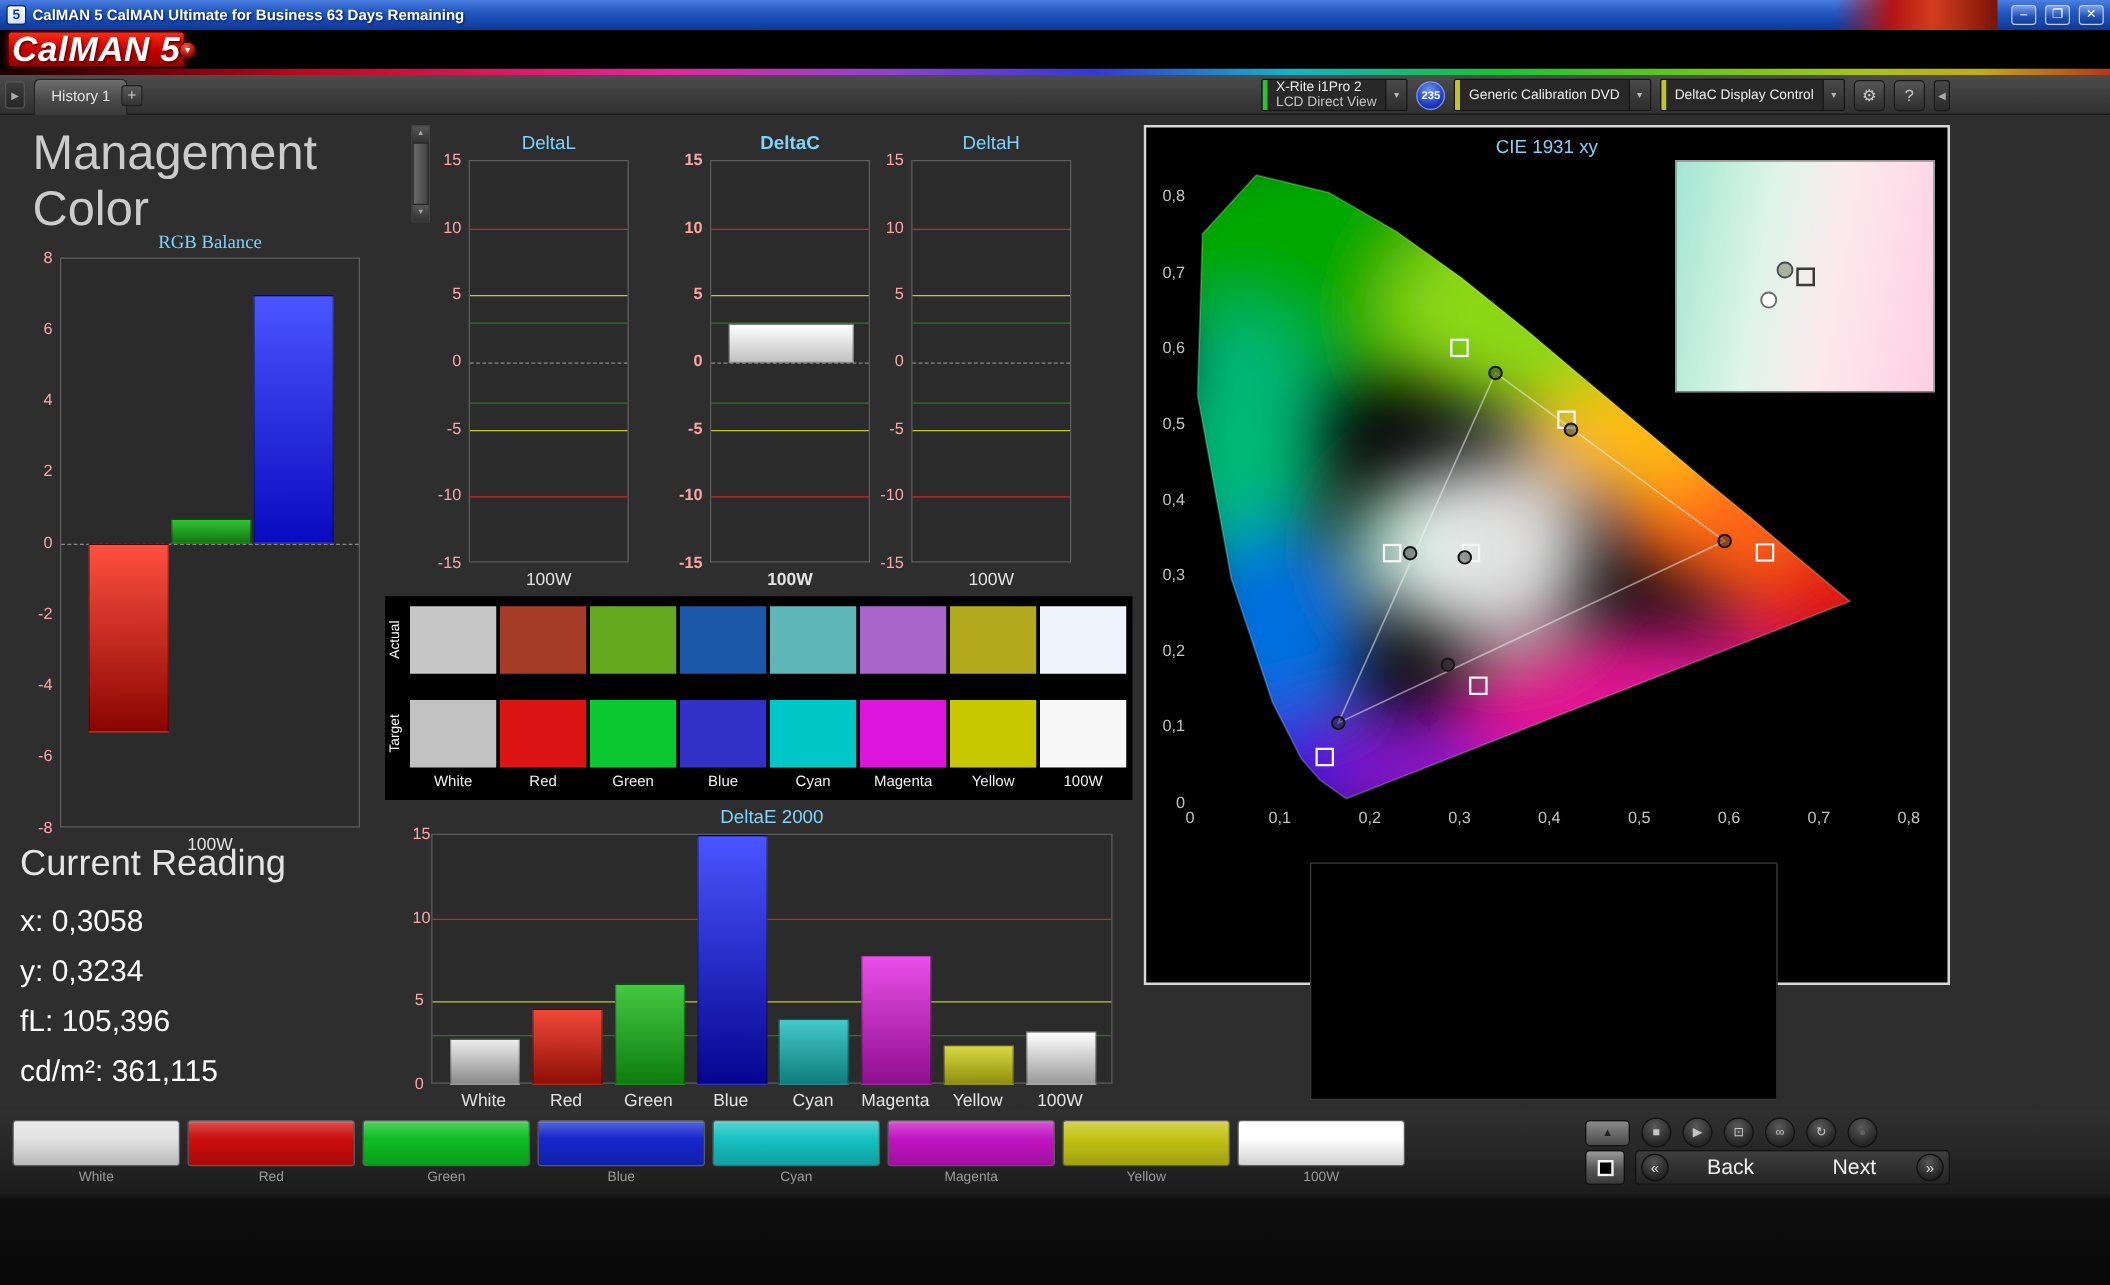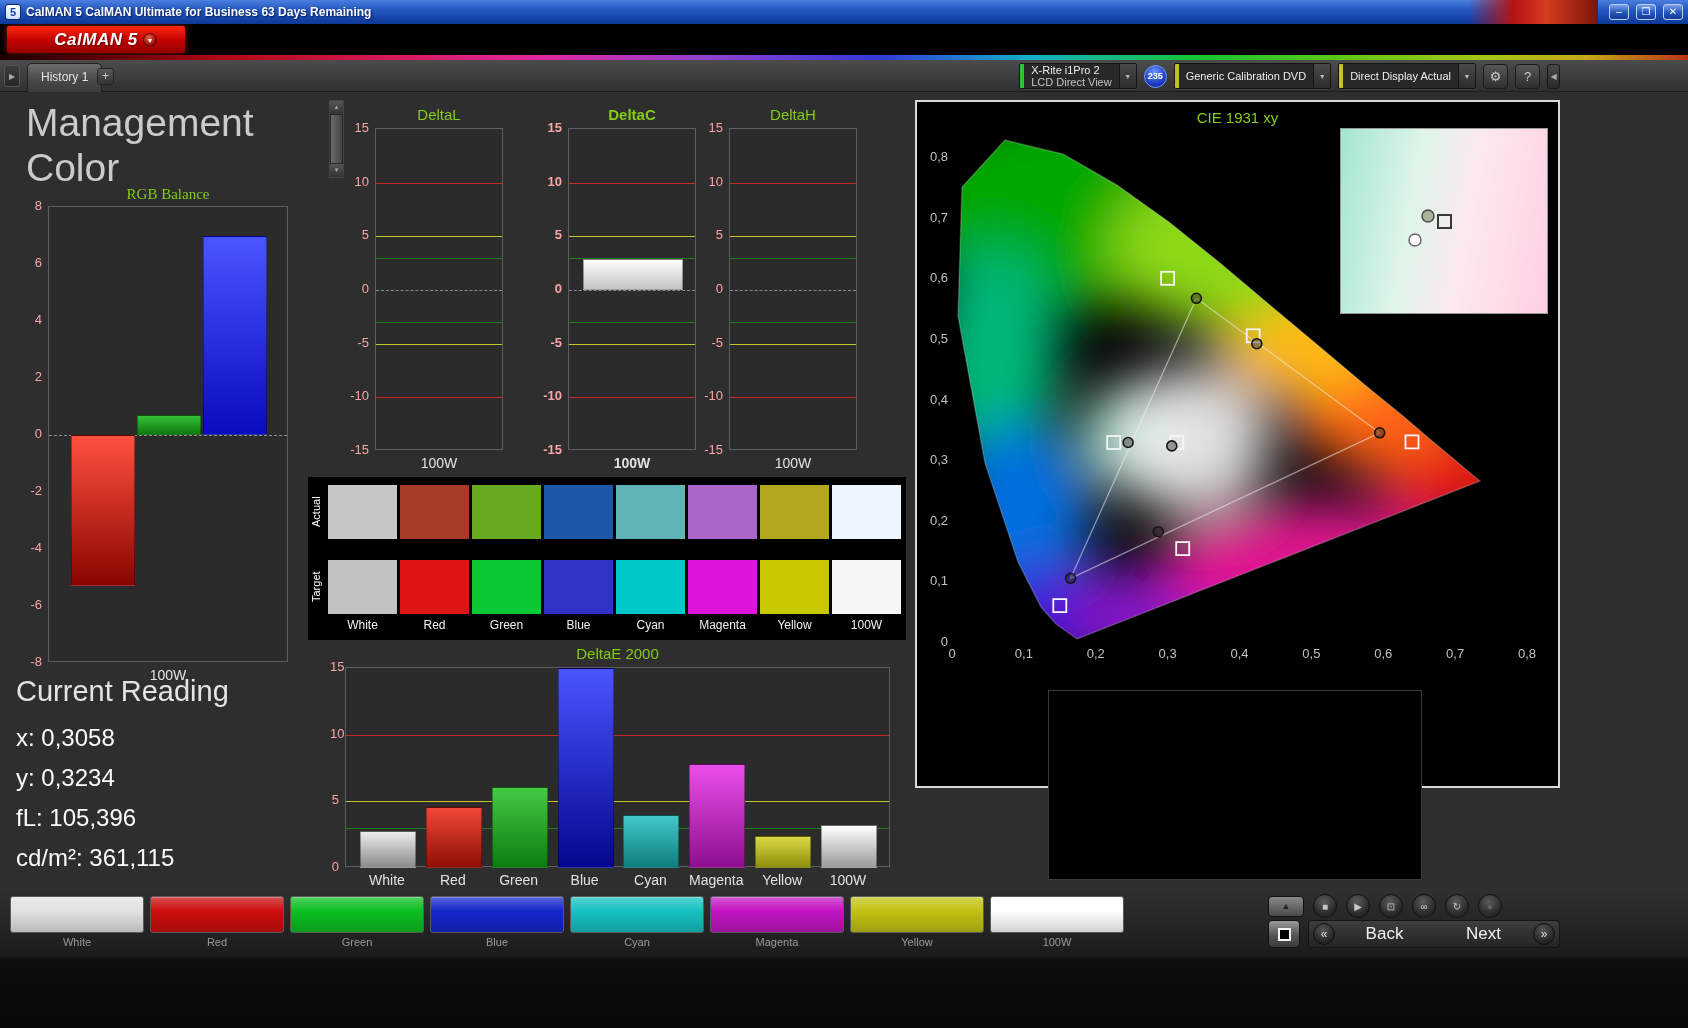--- a/index.html
+++ b/index.html
@@ -7,21 +7,21 @@
 
   
   #titlebar{position:absolute;left:0;top:0;width:1688px;height:24px;background:linear-gradient(#4a7fe0 0%,#2458c0 40%,#0c3898 100%);display:flex;align-items:center;padding:0 5px;gap:5px;z-index:10}
   #title-red{position:absolute;left:1468px;top:0;width:130px;height:24px;background:linear-gradient(90deg,rgba(180,20,20,0),#b41414 35%,#d43c1e 60%,#7a1408)}
   #app-icon{width:16px;height:16px;border-radius:3px;background:linear-gradient(#ffffff,#cfe0ff);color:#1040a8;font-size:11px;font-weight:bold;display:flex;align-items:center;justify-content:center;border:1px solid #0a2a70;z-index:11}
   #win-title{flex:1;color:#fff;font-size:12px;font-weight:bold;text-shadow:1px 1px 2px rgba(0,20,80,.9);white-space:nowrap;z-index:11}
   .winbtn{width:20px;height:16px;margin-left:2px;border:1px solid #bcd0f4;border-radius:3px;background:linear-gradient(#7aa0ea,#2050b4 60%,#123c9c);color:#fff;font-size:10px;line-height:14px;text-align:center;z-index:11;cursor:default}
 
   
   #logobar{position:absolute;left:0;top:24px;width:1688px;height:31px;background:#000}
-  #logo-box{position:absolute;left:7px;top:2px;width:178px;height:27px;background:linear-gradient(#ff2812,#c00000 55%,#960000);border-radius:2px;box-shadow:0 0 7px rgba(255,40,20,.55);color:#fff;font-style:italic;font-weight:bold;font-size:17px;line-height:27px;text-align:center;letter-spacing:.5px;text-shadow:1px 1px 2px #600}
+  #logo-box{position:absolute;left:7px;top:2px;width:140px;height:27px;background:linear-gradient(#ff2812,#c00000 55%,#960000);border-radius:2px;box-shadow:0 0 7px rgba(255,40,20,.55);color:#fff;font-style:italic;font-weight:bold;font-size:28px;line-height:27px;text-align:center;letter-spacing:.5px;text-shadow:1px 1px 2px #600}
   #logo-dd{position:absolute;left:143px;top:9px;width:14px;height:14px;border-radius:50%;background:radial-gradient(circle at 40% 30%,#f06040,#900000 75%);border:1px solid #500;color:#fff;font-size:7px;line-height:13px;text-align:center}
   #rainbow{position:absolute;left:0;top:55px;width:1688px;height:5px;background:linear-gradient(90deg,#1a0000 0%,#6a000a 7%,#b80a18 14%,#d81a60 24%,#e028a0 32%,#9040d0 42%,#3338d8 52%,#15b0c8 61%,#18c432 71%,#62c818 80%,#a6c418 88%,#c4a818 94%,#b83418 100%)}
 
   
   #tabbar{position:absolute;left:0;top:60px;width:1688px;height:32px;background:linear-gradient(#4c4c4c,#303030);border-bottom:1px solid #1c1c1c}
   #panel-toggle{position:absolute;left:4px;top:5px;width:16px;height:22px;background:linear-gradient(#3c3c3c,#262626);border:1px solid #555;border-radius:3px;color:#aaa;font-size:8px;display:flex;align-items:center;justify-content:center}
   #history-tab{position:absolute;left:27px;top:3px;height:29px;padding:0 13px;background:linear-gradient(#6e6e6e,#474747 60%,#3a3a3a);border:1px solid #222;border-bottom:none;border-radius:5px 5px 0 0;color:#e4e4e4;font-size:12px;line-height:27px}
   #add-tab{position:absolute;left:97px;top:8px;width:17px;height:17px;background:linear-gradient(#585858,#333);border:1px solid #222;border-radius:3px;color:#ccc;font-size:12px;line-height:15px;text-align:center}
   #tab-right{position:absolute;right:128px;top:3px;height:26px;display:flex;align-items:center;gap:7px}
   .ddgroup{display:flex;align-items:stretch;height:26px;background:#282828;border:1px solid #151515;border-radius:2px;overflow:hidden;box-shadow:0 1px 0 rgba(255,255,255,.06)}
@@ -34,21 +34,21 @@
   #collapse-btn{width:13px;height:25px;border-radius:3px;background:linear-gradient(#484848,#2a2a2a);border:1px solid #1a1a1a;color:#aaa;font-size:8px;display:flex;align-items:center;justify-content:center}
 
   
   #main{position:absolute;left:0;top:92px;width:1688px;height:796px;background:#2e2e2e}
   #page-title{position:absolute;left:26px;top:8px;width:310px;height:84px;overflow:hidden;color:#cbcbcb;font-size:39px;line-height:45px}
   #vscroll{position:absolute;left:329px;top:8px;width:15px;height:78px;background:#262626;border:1px solid #444;display:flex;flex-direction:column}
   .sb-btn{height:13px;background:linear-gradient(#555,#333);color:#aaa;font-size:6px;text-align:center;line-height:13px}
   .sb-thumb{flex:1;margin:1px;background:linear-gradient(90deg,#6a6a6a,#444)}
 
   .chart-host{position:absolute}
-  .chart-title{position:absolute;top:0;text-align:center;color:#84cc16;font-size:15px}
+  .chart-title{position:absolute;top:0;text-align:center;color:#7dd3fc;font-size:15px}
   .plot{position:absolute;border:1px solid #5e5e5e;background:rgba(0,0,0,0.06)}
   .ytick{position:absolute;text-align:right;color:#fca5a5;font-size:13px}
   .refline{position:absolute;left:0;width:100%;height:1px}
   .zeroline{position:absolute;left:0;width:100%;height:0;border-top:1px dashed #8a8a8a}
   .bar{position:absolute;border:1px solid rgba(0,0,0,.35)}
   .xcat{position:absolute;text-align:center;color:#e2e2e2;font-size:14px}
 
   
   #swatch-table{position:absolute;left:308px;top:385px;width:598px;height:163px;background:#000}
   .rowlab{position:absolute;left:2px;width:15px;height:54px;color:#fff;font-size:11px;writing-mode:vertical-rl;transform:rotate(180deg);text-align:center}
@@ -119,21 +119,21 @@
     <div class="ddgroup">
       <div class="cbar" style="background:#c2c22f"></div>
       <div class="ddtext">
         <span>Generic Calibration DVD</span>
       </div>
       <div class="ddarrow">▼</div>
     </div>
     <div class="ddgroup">
       <div class="cbar" style="background:#c2c22f"></div>
       <div class="ddtext">
-        <span>Direct Display Actual</span>
+        <span>DeltaC Display Control</span>
       </div>
       <div class="ddarrow">▼</div>
     </div>
     <div class="toolbtn">⚙</div>
     <div class="toolbtn">?</div>
     <div id="collapse-btn">◀</div>
   </div>
 </div>
 
 <div id="main">

